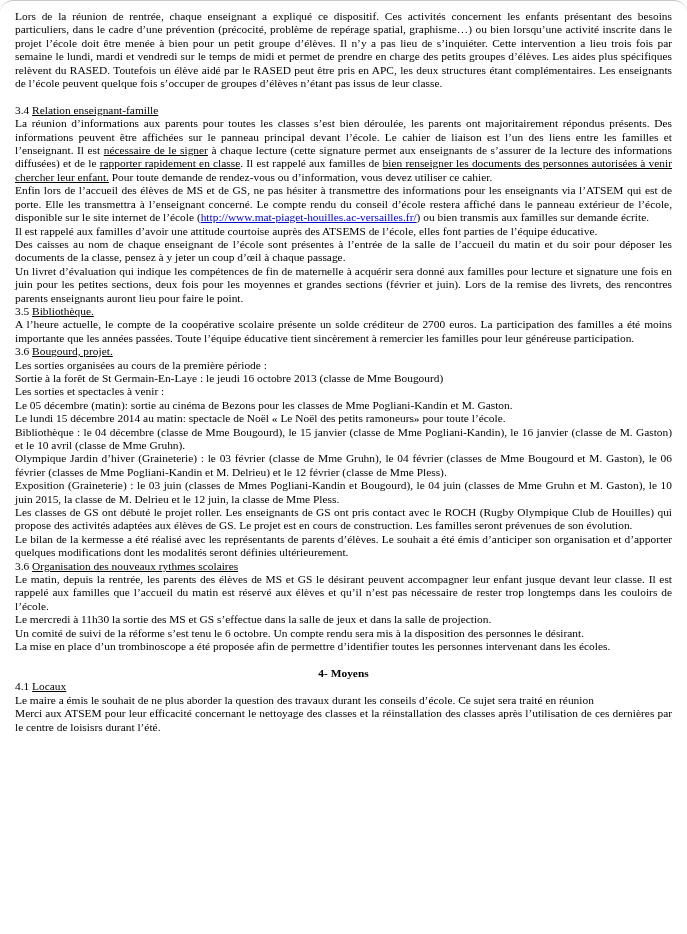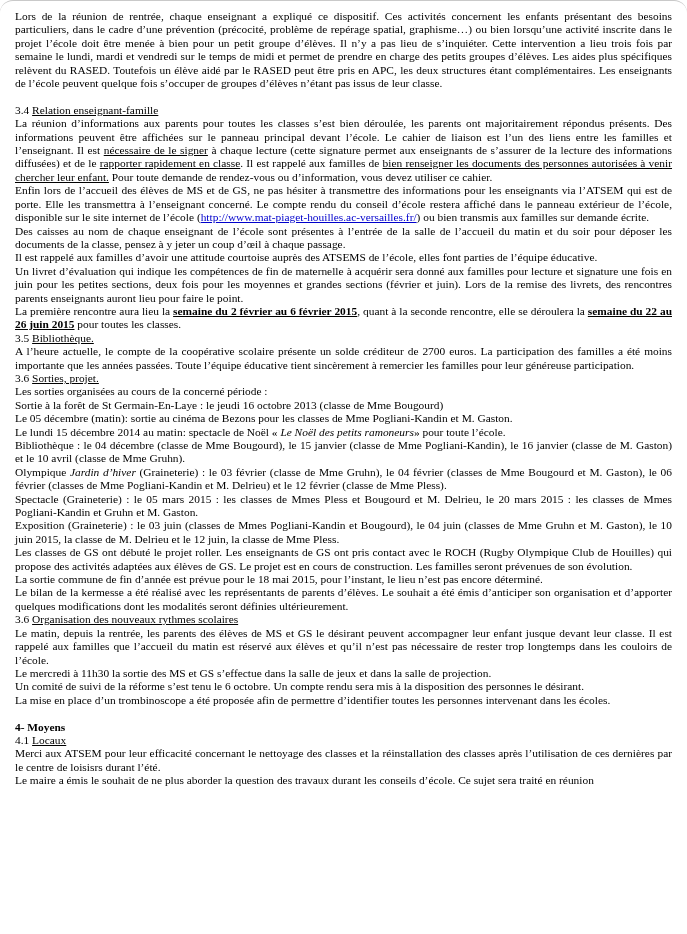--- a/index.html
+++ b/index.html
@@ -20,65 +20,63 @@
     font-size: 11.4px;
     line-height: 13.4px;
     color: #000000;
     border-radius: 13px;
   }
   .para {
     margin: 0;
     text-align: justify;
   }
   .para.center {
-    text-align: left;
+    text-align: center;
   }
   .para.blank {
     min-height: 13.4px;
   }
   .run-u  { text-decoration: underline; }
   .run-b  { font-weight: bold; }
   .run-bu { font-weight: bold; text-decoration: underline; }
-  .run-i  { font-style: italic; }
+  .run-i  { }
   a.run-link {
     color: #0000cc;
     text-decoration: underline;
     cursor: pointer;
   }
 </style>
 </head>
 <body>
 
 <div class="page">
     <p class="para"><span>Lors de la réunion de rentrée, chaque enseignant a expliqué ce dispositif. Ces activités concernent les enfants présentant des besoins particuliers, dans le cadre d’une prévention (précocité, problème de repérage spatial, graphisme…) ou bien lorsqu’une activité inscrite dans le projet l’école doit être menée à bien pour un petit groupe d’élèves. Il n’y a pas lieu de s’inquiéter. Cette intervention a lieu trois fois par semaine le lundi, mardi et vendredi sur le temps de midi et permet de prendre en charge des petits groupes d’élèves. Les aides plus spécifiques relèvent du RASED. Toutefois un élève aidé par le RASED peut être pris en APC, les deux structures étant complémentaires. Les enseignants de l’école peuvent quelque fois s’occuper de groupes d’élèves n’étant pas issus de leur classe.</span></p>
     <p class="para blank">&nbsp;</p>
     <p class="para"><span>3.4 </span><span class="run-u">Relation enseignant-famille</span></p>
     <p class="para"><span>La réunion d’informations aux parents pour toutes les classes s’est bien déroulée, les parents ont majoritairement répondus présents. Des informations peuvent être affichées sur le panneau principal devant l’école. Le cahier de liaison est l’un des liens entre les familles et l’enseignant. Il est </span><span class="run-u">nécessaire de le signer</span><span> à chaque lecture (cette signature permet aux enseignants de s’assurer de la lecture des informations diffusées) et de le </span><span class="run-u">rapporter rapidement en classe</span><span>. Il est rappelé aux familles de </span><span class="run-u">bien renseigner les documents des personnes autorisées à venir chercher leur enfant.</span><span> Pour toute demande de rendez-vous ou d’information, vous devez utiliser ce cahier.</span></p>
     <p class="para"><span>Enfin lors de l’accueil des élèves de MS et de GS, ne pas hésiter à transmettre des informations pour les enseignants via l’ATSEM qui est de porte. Elle les transmettra à l’enseignant concerné. Le compte rendu du conseil d’école restera affiché dans le panneau extérieur de l’école, disponible sur le site internet de l’école (</span><a href="#" class="run-link">http://www.mat-piaget-houilles.ac-versailles.fr/</a><span>) ou bien transmis aux familles sur demande écrite.</span></p>
+    <p class="para"><span>Il est rappelé aux familles d’avoir une attitude courtoise auprès des ATSEMS de l’école, elles font parties de l’équipe éducative.</span></p>
     <p class="para"><span>Des caisses au nom de chaque enseignant de l’école sont présentes à l’entrée de la salle de l’accueil du matin et du soir pour déposer les documents de la classe, pensez à y jeter un coup d’œil à chaque passage.</span></p>
-    <p class="para"><span>Il est rappelé aux familles d’avoir une attitude courtoise auprès des ATSEMS de l’école, elles font parties de l’équipe éducative.</span></p>
     <p class="para"><span>Un livret d’évaluation qui indique les compétences de fin de maternelle à acquérir sera donné aux familles pour lecture et signature une fois en juin pour les petites sections, deux fois pour les moyennes et grandes sections (février et juin). Lors de la remise des livrets, des rencontres parents enseignants auront lieu pour faire le point.</span></p>
-    <p class="para"><span>La première rencontre aura lieu la </span><span class="run-bu">semaine du 2 février au 6 février 2015</span><span>, quant à la seconde rencontre, elle se déroulera la </span><span class="run-bu">semaine du 22 au 26 juin 2015</span><span> pour toutes les classes.</span></p>
     <p class="para"><span>3.5 </span><span class="run-u">Bibliothèque.</span></p>
     <p class="para"><span>A l’heure actuelle, le compte de la coopérative scolaire présente un solde créditeur de 2700 euros. La participation des familles a été moins importante que les années passées. Toute l’équipe éducative tient sincèrement à remercier les familles pour leur généreuse participation.</span></p>
-    <p class="para"><span>3.6 </span><span class="run-u">Sorties, projet.</span></p>
-    <p class="para"><span>Les sorties organisées au cours de la concerné période :</span></p>
+    <p class="para"><span>3.6 </span><span class="run-u">Bougourd, projet.</span></p>
+    <p class="para"><span>Les sorties organisées au cours de la première période :</span></p>
     <p class="para"><span>Sortie à la forêt de St Germain-En-Laye : le jeudi 16 octobre 2013 (classe de Mme Bougourd)</span></p>
+    <p class="para"><span>Les sorties et spectacles à venir :</span></p>
     <p class="para"><span>Le 05 décembre (matin): sortie au cinéma de Bezons pour les classes de Mme Pogliani-Kandin et M. Gaston.</span></p>
     <p class="para"><span>Le lundi 15 décembre 2014 au matin: spectacle de Noël « </span><span class="run-i">Le Noël des petits ramoneurs</span><span>» pour toute l’école.</span></p>
     <p class="para"><span>Bibliothèque : le 04 décembre (classe de Mme Bougourd), le 15 janvier (classe de Mme Pogliani-Kandin), le 16 janvier (classe de M. Gaston) et le 10 avril (classe de Mme Gruhn).</span></p>
     <p class="para"><span>Olympique </span><span class="run-i">Jardin d’hiver</span><span> (Graineterie) : le 03 février (classe de Mme Gruhn), le 04 février (classes de Mme Bougourd et M. Gaston), le 06 février (classes de Mme Pogliani-Kandin et M. Delrieu) et le 12 février (classe de Mme Pless).</span></p>
-    <p class="para"><span>Spectacle (Graineterie) : le 05 mars 2015 : les classes de Mmes Pless et Bougourd et M. Delrieu, le 20 mars 2015 : les classes de Mmes Pogliani-Kandin et Gruhn et M. Gaston.</span></p>
     <p class="para"><span>Exposition (Graineterie) : le 03 juin (classes de Mmes Pogliani-Kandin et Bougourd), le 04 juin (classes de Mme Gruhn et M. Gaston), le 10 juin 2015, la classe de M. Delrieu et le 12 juin, la classe de Mme Pless.</span></p>
     <p class="para"><span>Les classes de GS ont débuté le projet roller. Les enseignants de GS ont pris contact avec le ROCH (Rugby Olympique Club de Houilles) qui propose des activités adaptées aux élèves de GS. Le projet est en cours de construction. Les familles seront prévenues de son évolution.</span></p>
-    <p class="para"><span>La sortie commune de fin d’année est prévue pour le 18 mai 2015, pour l’instant, le lieu n’est pas encore déterminé.</span></p>
     <p class="para"><span>Le bilan de la kermesse a été réalisé avec les représentants de parents d’élèves. Le souhait a été émis d’anticiper son organisation et d’apporter quelques modifications dont les modalités seront définies ultérieurement.</span></p>
     <p class="para"><span>3.6 </span><span class="run-u">Organisation des nouveaux rythmes scolaires</span></p>
     <p class="para"><span>Le matin, depuis la rentrée, les parents des élèves de MS et GS le désirant peuvent accompagner leur enfant jusque devant leur classe. Il est rappelé aux familles que l’accueil du matin est réservé aux élèves et qu’il n’est pas nécessaire de rester trop longtemps dans les couloirs de l’école.</span></p>
     <p class="para"><span>Le mercredi à 11h30 la sortie des MS et GS s’effectue dans la salle de jeux et dans la salle de projection.</span></p>
     <p class="para"><span>Un comité de suivi de la réforme s’est tenu le 6 octobre. Un compte rendu sera mis à la disposition des personnes le désirant.</span></p>
     <p class="para"><span>La mise en place d’un trombinoscope a été proposée afin de permettre d’identifier toutes les personnes intervenant dans les écoles.</span></p>
     <p class="para blank">&nbsp;</p>
     <p class="para center"><span class="run-b">4- Moyens</span></p>
     <p class="para"><span>4.1 </span><span class="run-u">Locaux</span></p>
+    <p class="para"><span>Le maire a émis le souhait de ne plus aborder la question des travaux durant les conseils d’école. Ce sujet sera traité en réunion</span></p>
     <p class="para"><span>Merci aux ATSEM pour leur efficacité concernant le nettoyage des classes et la réinstallation des classes après l’utilisation de ces dernières par le centre de loisisrs durant l’été.</span></p>
-    <p class="para"><span>Le maire a émis le souhait de ne plus aborder la question des travaux durant les conseils d’école. Ce sujet sera traité en réunion</span></p>
   </div>
 
 </body></html>

